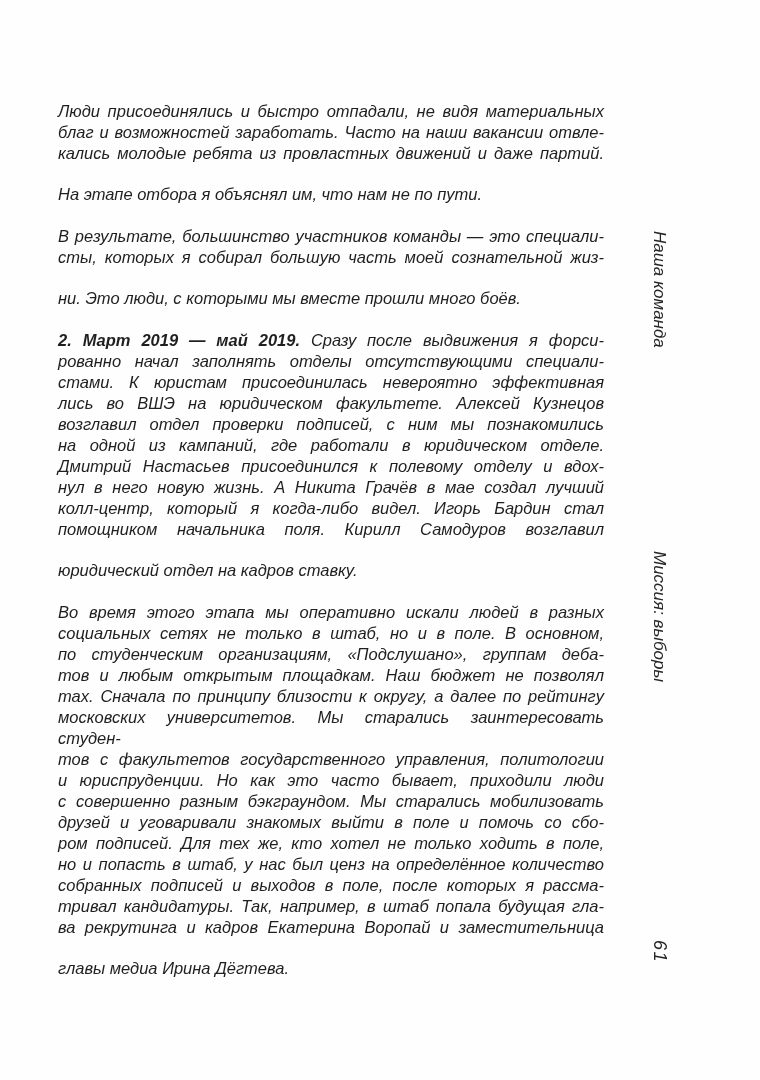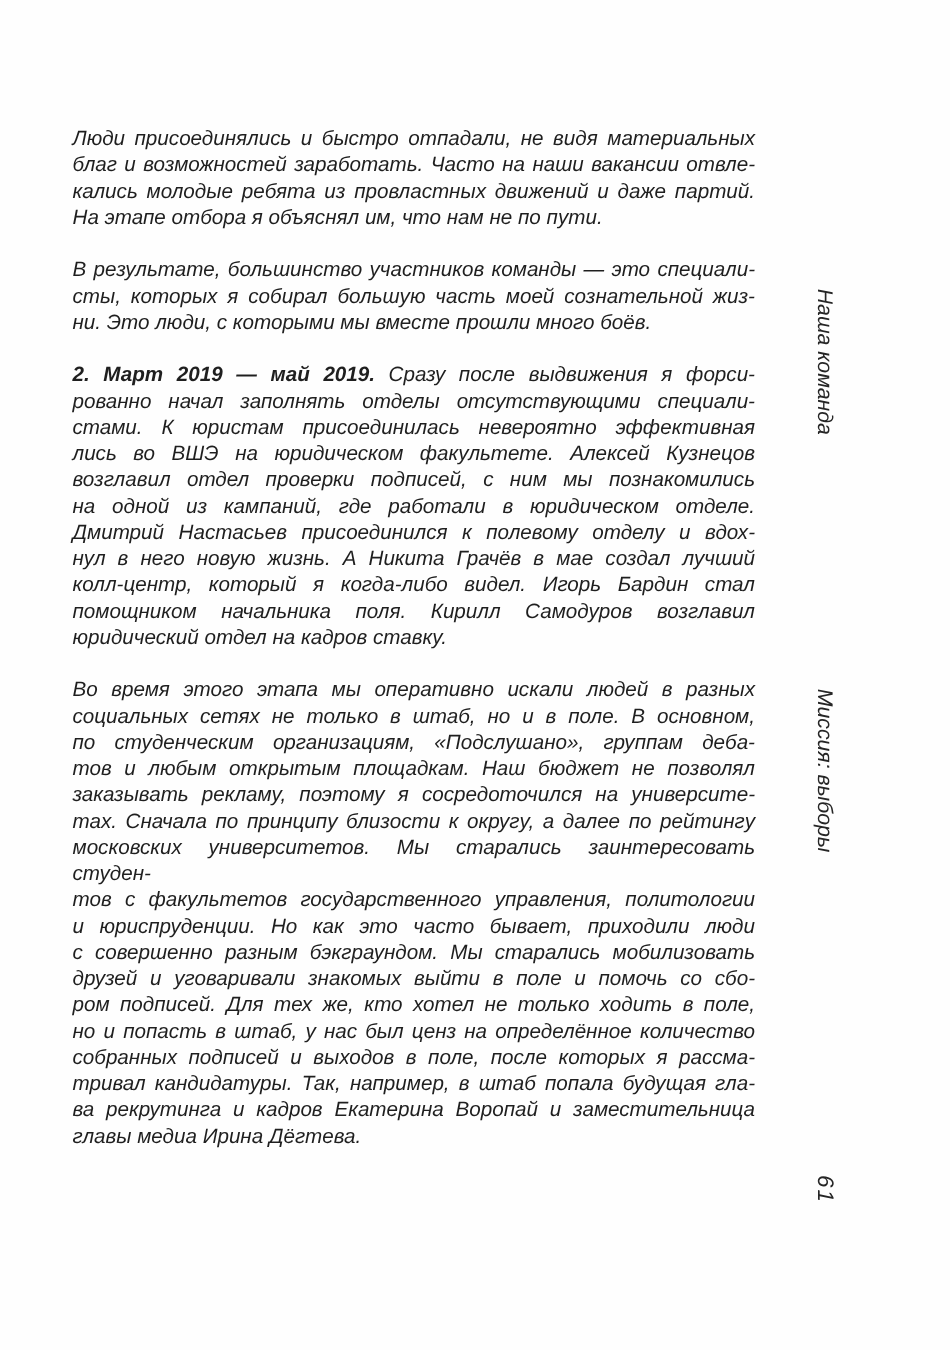--- a/index.html
+++ b/index.html
@@ -28,20 +28,21 @@
   .para + .para {
     margin-top: 21px;
   }
   .line {
     text-align: justify;
     text-align-last: justify;
     white-space: normal;
   }
   .line.last {
     text-align-last: left;
+    margin-top: 20px;
   }
   .para b {
     font-weight: bold;
   }
   .margin-head {
     position: absolute;
     writing-mode: vertical-rl;
     text-orientation: mixed;
     font-size: 17px;
     line-height: 18px;
@@ -95,21 +96,20 @@
         <div class="line">нул в него новую жизнь. А Никита Грачёв в мае создал лучший</div>
         <div class="line">колл-центр, который я когда-либо видел. Игорь Бардин стал</div>
         <div class="line">помощником начальника поля. Кирилл Самодуров возглавил</div>
         <div class="line last">юридический отдел на кадров ставку.</div>
       </div>
       <div class="para">
         <div class="line">Во время этого этапа мы оперативно искали людей в разных</div>
         <div class="line">социальных сетях не только в штаб, но и в поле. В основном,</div>
         <div class="line">по студенческим организациям, «Подслушано», группам деба-</div>
         <div class="line">тов и любым открытым площадкам. Наш бюджет не позволял</div>
-        <div class="line">заказывать рекламу, поэтому я сосредоточился на университе-</div>
         <div class="line">тах. Сначала по принципу близости к округу, а далее по рейтингу</div>
         <div class="line">московских университетов. Мы старались заинтересовать студен-</div>
         <div class="line">тов с факультетов государственного управления, политологии</div>
         <div class="line">и юриспруденции. Но как это часто бывает, приходили люди</div>
         <div class="line">с совершенно разным бэкграундом. Мы старались мобилизовать</div>
         <div class="line">друзей и уговаривали знакомых выйти в поле и помочь со сбо-</div>
         <div class="line">ром подписей. Для тех же, кто хотел не только ходить в поле,</div>
         <div class="line">но и попасть в штаб, у нас был ценз на определённое количество</div>
         <div class="line">собранных подписей и выходов в поле, после которых я рассма-</div>
         <div class="line">тривал кандидатуры. Так, например, в штаб попала будущая гла-</div>

